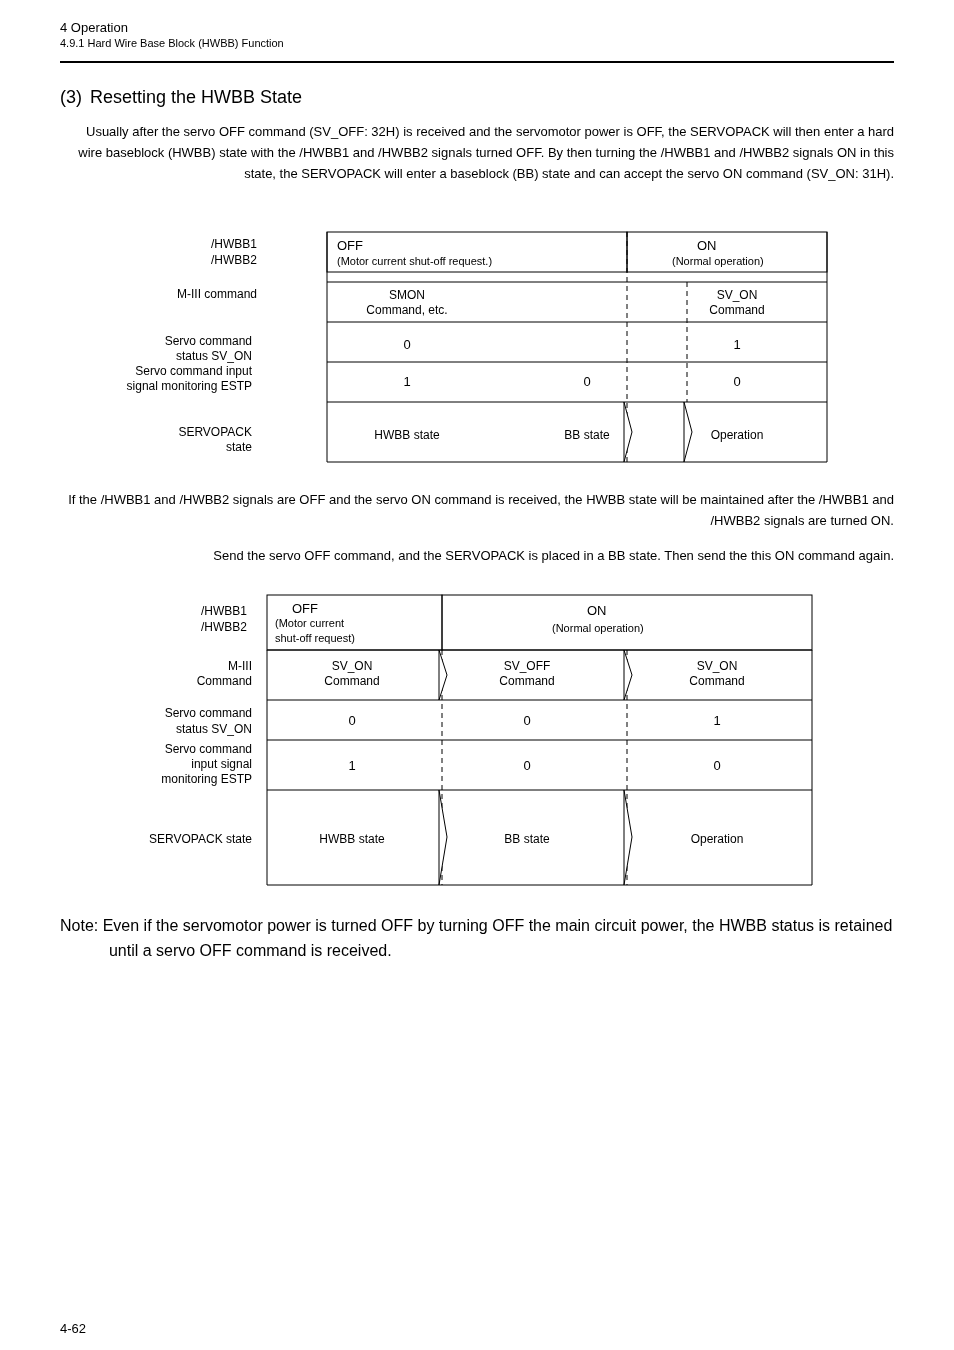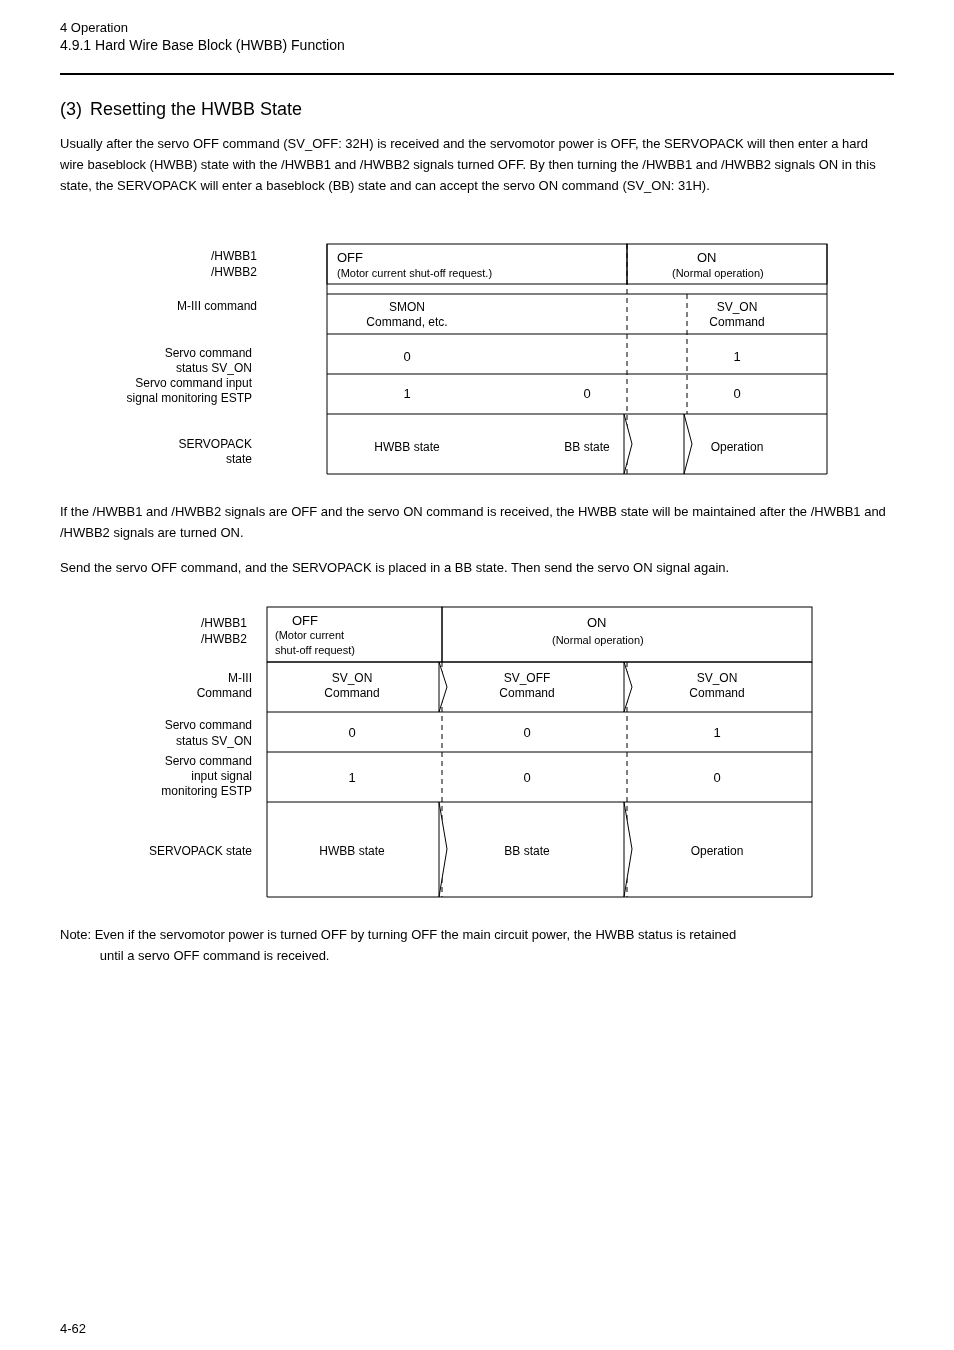--- a/index.html
+++ b/index.html
@@ -13,56 +13,57 @@
       padding: 0;
     }
     .page {
       width: 954px;
       min-height: 1350px;
       padding: 20px 60px 40px 60px;
       position: relative;
     }
     .header-section {
       border-bottom: 2px solid #000;
-      padding-bottom: 20px;
+      padding-bottom: 12px;
       margin-bottom: 9px;
     }
     .header-main {
       font-size: 13px;
       font-weight: normal;
     }
     .header-sub {
-      font-size: 14px;
+      font-size: 11px;
       font-weight: normal;
       margin-top: 2px;
     }
     .section-title {
       font-size: 18px;
       font-weight: normal;
       margin: 24px 0 14px 0;
     }
     .section-number {
       margin-right: 8px;
     }
     .body-text {
       font-size: 13px;
       line-height: 1.6;
       margin-bottom: 14px;
+      text-align: right;
     }
     
     .diagram-container {
       margin: 18px auto 18px auto;
       display: block;
     }
     .diagram-svg {
       display: block;
       margin: 0 auto;
     }
     .note-text {
-      font-size: 13px;
+      font-size: 16px;
       line-height: 1.6;
       margin-top: 10px;
     }
     .page-footer {
       position: absolute;
       bottom: 14px;
       left: 60px;
       font-size: 13px;
     }
   </style>
@@ -148,21 +149,21 @@
 
       <line x1="590" y1="80" x2="590" y2="200" stroke="#000" stroke-width="1" stroke-dasharray="5,4"></line>
 
       <polygon points="587,200 595,230 587,260" fill="#fff" stroke="#000" stroke-width="1"></polygon>
 
     </svg>
   </div>
 
   <div class="body-text">If the /HWBB1 and /HWBB2 signals are OFF and the servo ON command is received, the HWBB state will be maintained after the /HWBB1 and /HWBB2 signals are turned ON.</div>
 
-  <div class="body-text">Send the servo OFF command, and the SERVOPACK is placed in a BB state. Then send the servo ON signal again.</div>
+  <div class="body-text">Send the servo OFF command, and the SERVOPACK is placed in a BB state. Then send the this ON command again.</div>
 
   <div class="diagram-container">
     <svg class="diagram-svg" width="760" height="310" viewBox="0 0 760 310">
 
       <text x="150" y="30" font-size="12" font-family="Arial" text-anchor="end">/HWBB1</text>
       <text x="150" y="46" font-size="12" font-family="Arial" text-anchor="end">/HWBB2</text>
 
       <rect x="170" y="10" width="175" height="55" fill="none" stroke="#000" stroke-width="1"></rect>
       <text x="195" y="28" font-size="13" font-family="Arial">OFF</text>
       <text x="178" y="42" font-size="11" font-family="Arial">(Motor current</text>

